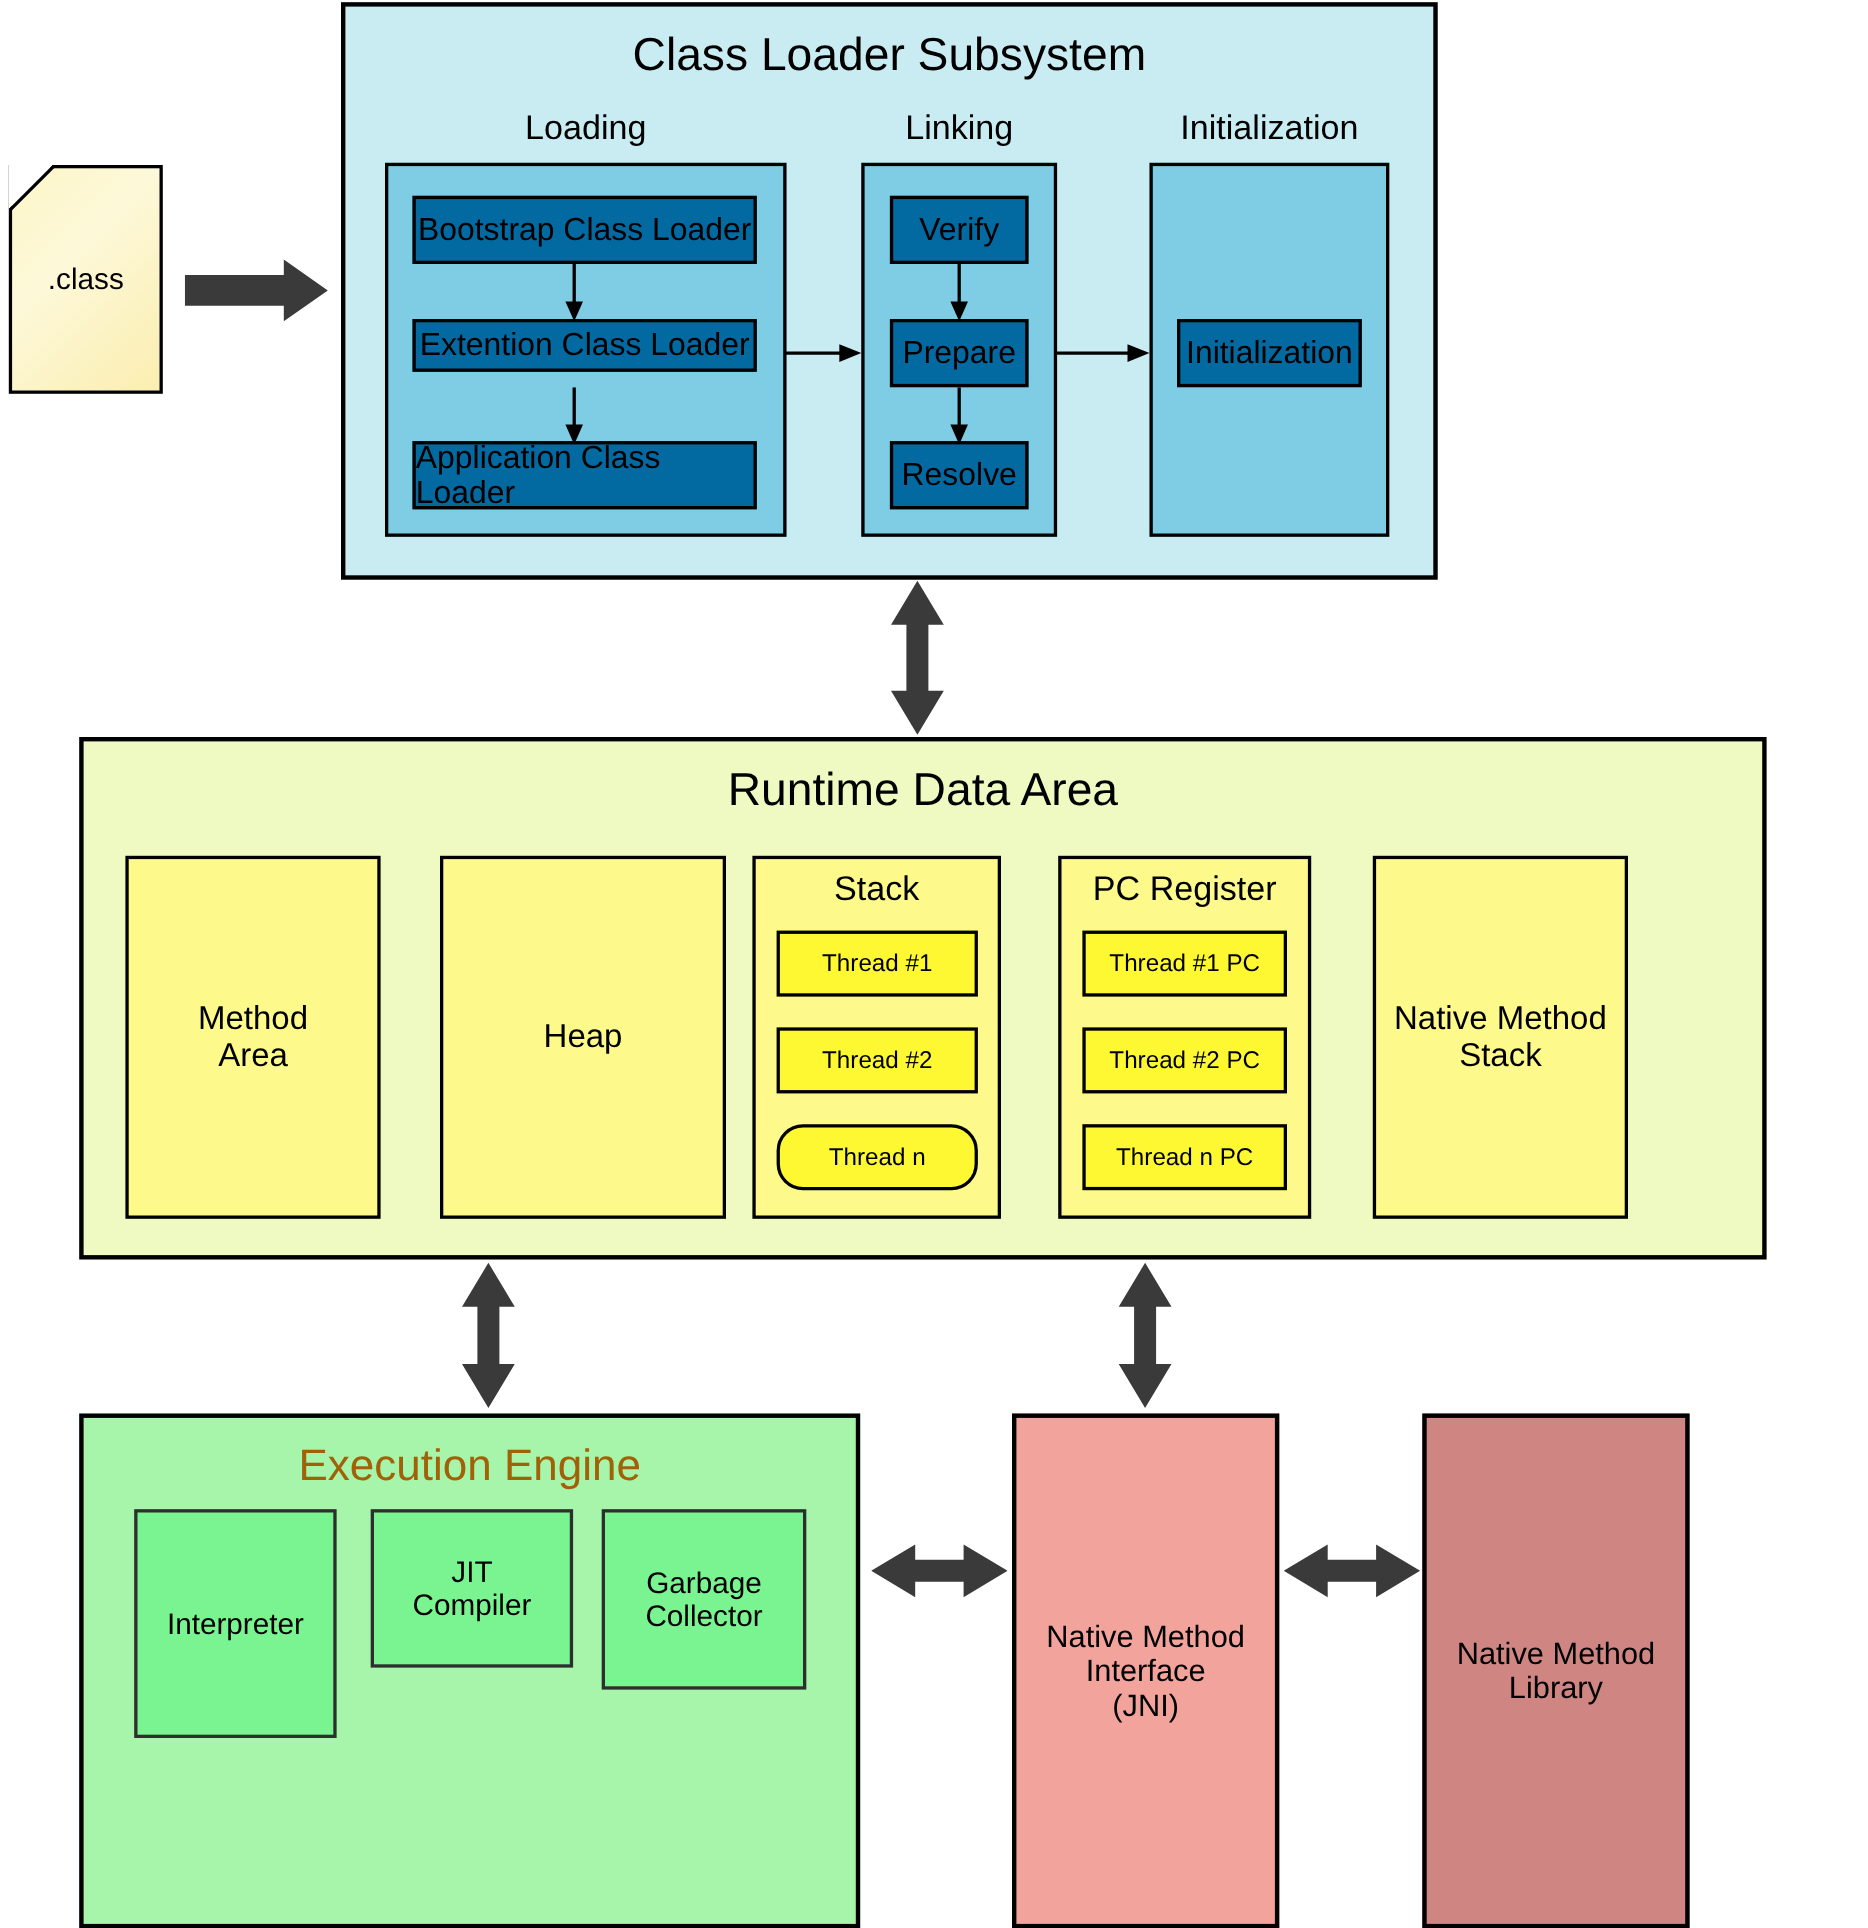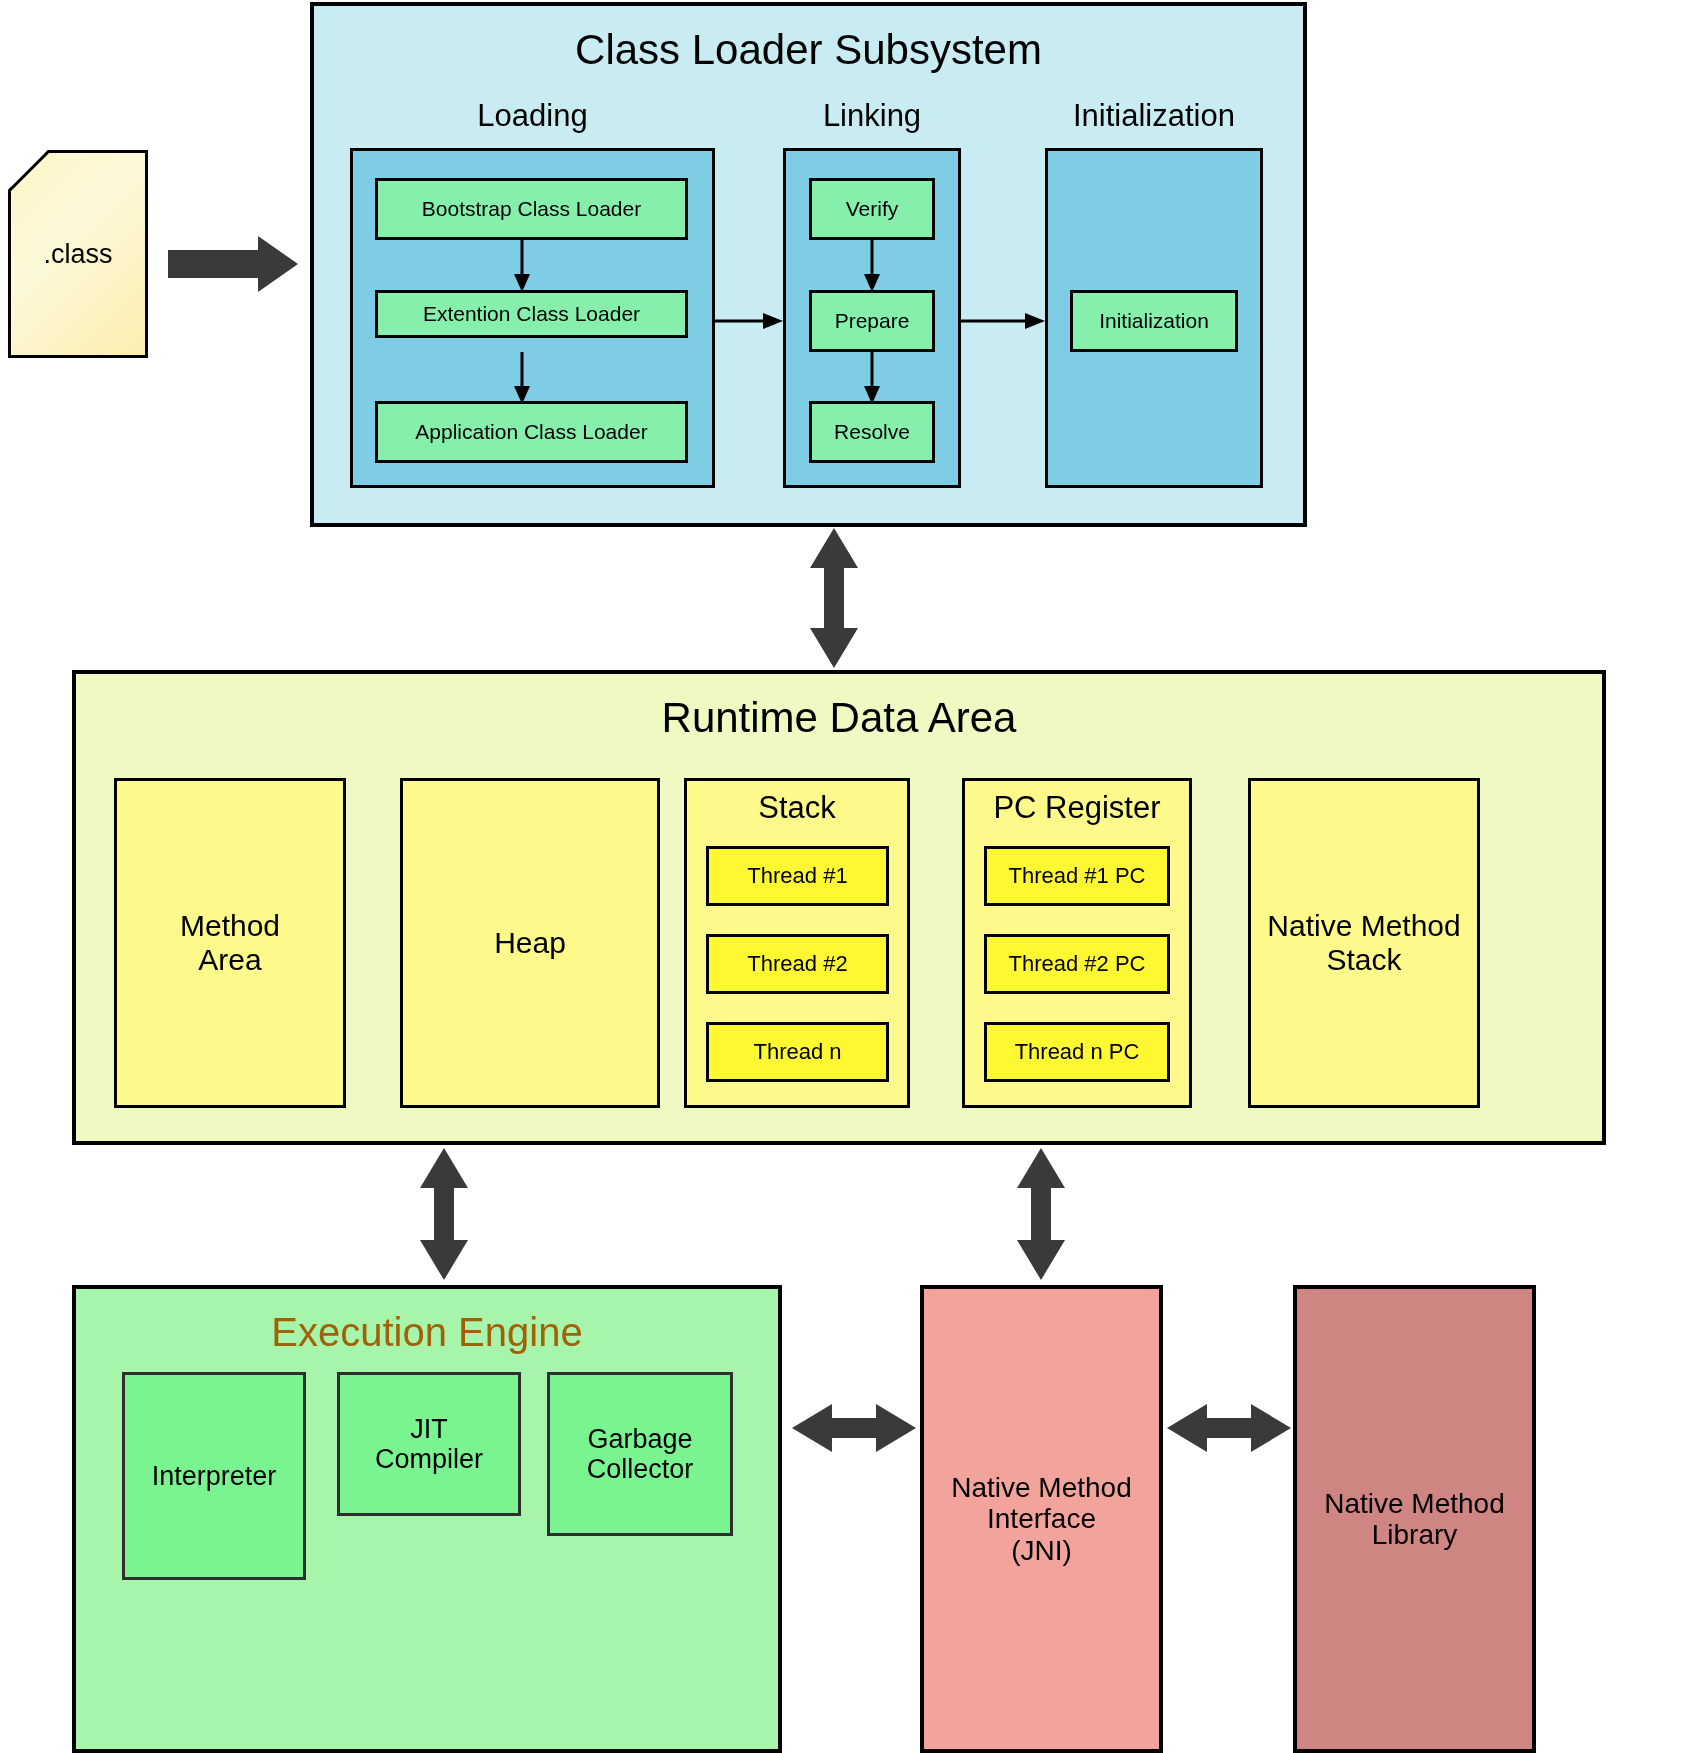--- a/index.html
+++ b/index.html
@@ -22,21 +22,21 @@
   .arrow-dark{fill:#3a3a3a;}
   .thin-line{stroke:#000;stroke-width:3;fill:none;}
   .thin-head{fill:#000;}
 
   
   #class-loader-subsystem{left:310px;top:2px;width:997px;height:525px;
       background:#c8ecf2;border:4px solid #000;}
   #cls-title{left:310px;top:22px;width:997px;height:56px;font-size:42px;}
   .phase-title{font-size:31px;}
   .phase-col{background:#7fcde4;border:3px solid #000;}
-  .blue-box{background:#86efac;border:3px solid #000;font-size:21px;}
+  .blue-box{background:#0369a1;border:3px solid #000;font-size:29px;}
 
   
   #runtime-data-area{left:72px;top:670px;width:1534px;height:475px;
       background:#eefac2;border:4px solid #000;}
   #rda-title{left:72px;top:693px;width:1534px;height:50px;font-size:42px;}
   .rda-col{background:#fdf98a;border:3px solid #000;}
   .rda-col-title{font-size:31px;}
   .thread-box{background:#fdf832;border:3px solid #000;font-size:22px;}
   .rda-big-label{font-size:30px;}
 
@@ -127,21 +127,21 @@
   <span>Method</span>
   <span>Area</span>
 </div>
 
 <div class="abs ctr rda-col rda-big-label" style="left:400px;top:778px;width:260px;height:330px;">Heap</div>
 
 <div class="abs rda-col" style="left:684px;top:778px;width:226px;height:330px;"></div>
 <div class="abs ctr rda-col-title" style="left:684px;top:788px;width:226px;height:40px;">Stack</div>
 <div class="abs ctr thread-box" style="left:706px;top:846px;width:183px;height:60px;">Thread #1</div>
 <div class="abs ctr thread-box" style="left:706px;top:934px;width:183px;height:60px;">Thread #2</div>
-<div class="abs ctr thread-box" style="left:706px;top:1022px;width:183px;height:60px;">Thread n</div>
+<div class="abs ctr thread-box" style="left:706px;top:1022px;width:183px;height:60px;border-radius:24px;">Thread n</div>
 
 <div class="abs rda-col" style="left:962px;top:778px;width:230px;height:330px;"></div>
 <div class="abs ctr rda-col-title" style="left:962px;top:788px;width:230px;height:40px;">PC Register</div>
 <div class="abs ctr thread-box" style="left:984px;top:846px;width:186px;height:60px;">Thread #1 PC</div>
 <div class="abs ctr thread-box" style="left:984px;top:934px;width:186px;height:60px;">Thread #2 PC</div>
 <div class="abs ctr thread-box" style="left:984px;top:1022px;width:186px;height:60px;">Thread n PC</div>
 
 <div class="abs ctr rda-col rda-big-label" style="left:1248px;top:778px;width:232px;height:330px;flex-direction:column;">
   <span>Native Method</span>
   <span>Stack</span>

